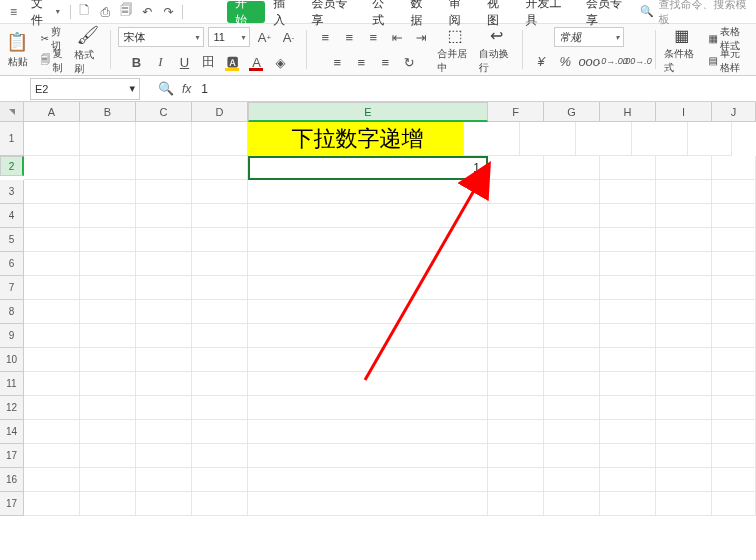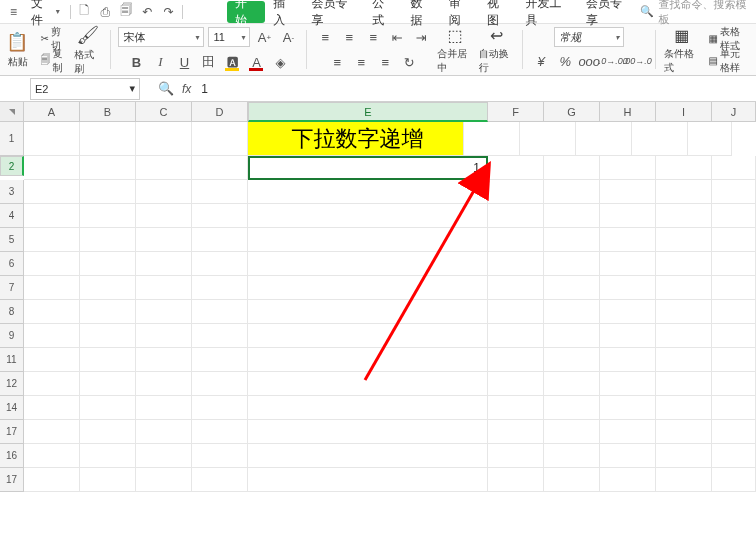--- a/index.html
+++ b/index.html
@@ -336,20 +336,33 @@
         <div class="cell" style="width: 56px;"></div>
         <div class="cell" style="width: 56px;"></div>
         <div class="cell" style="width: 240px;"></div>
         <div class="cell" style="width: 56px;"></div>
         <div class="cell" style="width: 56px;"></div>
         <div class="cell" style="width: 56px;"></div>
         <div class="cell" style="width: 56px;"></div>
         <div class="cell" style="width: 44px;"></div>
       </div>
       <div class="row">
+        <div class="rowhdr">10</div>
+        <div class="cell" style="width: 56px;"></div>
+        <div class="cell" style="width: 56px;"></div>
+        <div class="cell" style="width: 56px;"></div>
+        <div class="cell" style="width: 56px;"></div>
+        <div class="cell" style="width: 240px;"></div>
+        <div class="cell" style="width: 56px;"></div>
+        <div class="cell" style="width: 56px;"></div>
+        <div class="cell" style="width: 56px;"></div>
+        <div class="cell" style="width: 56px;"></div>
+        <div class="cell" style="width: 44px;"></div>
+      </div>
+      <div class="row">
         <div class="rowhdr">11</div>
         <div class="cell" style="width: 56px;"></div>
         <div class="cell" style="width: 56px;"></div>
         <div class="cell" style="width: 56px;"></div>
         <div class="cell" style="width: 56px;"></div>
         <div class="cell" style="width: 240px;"></div>
         <div class="cell" style="width: 56px;"></div>
         <div class="cell" style="width: 56px;"></div>
         <div class="cell" style="width: 56px;"></div>
         <div class="cell" style="width: 56px;"></div>

